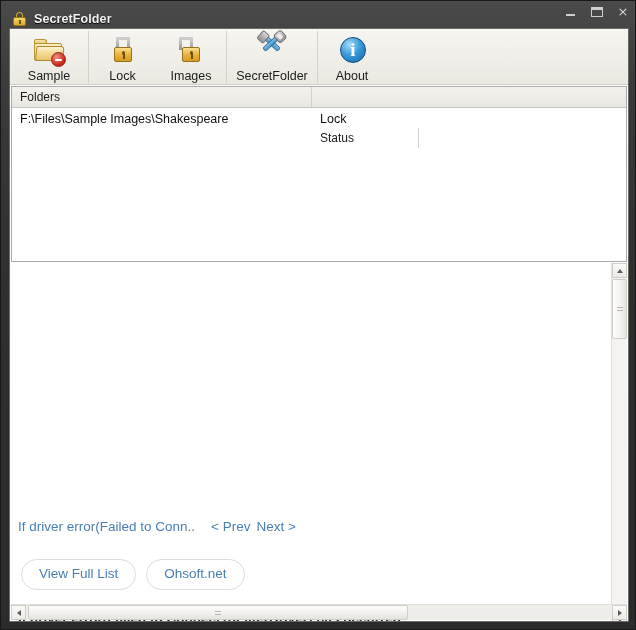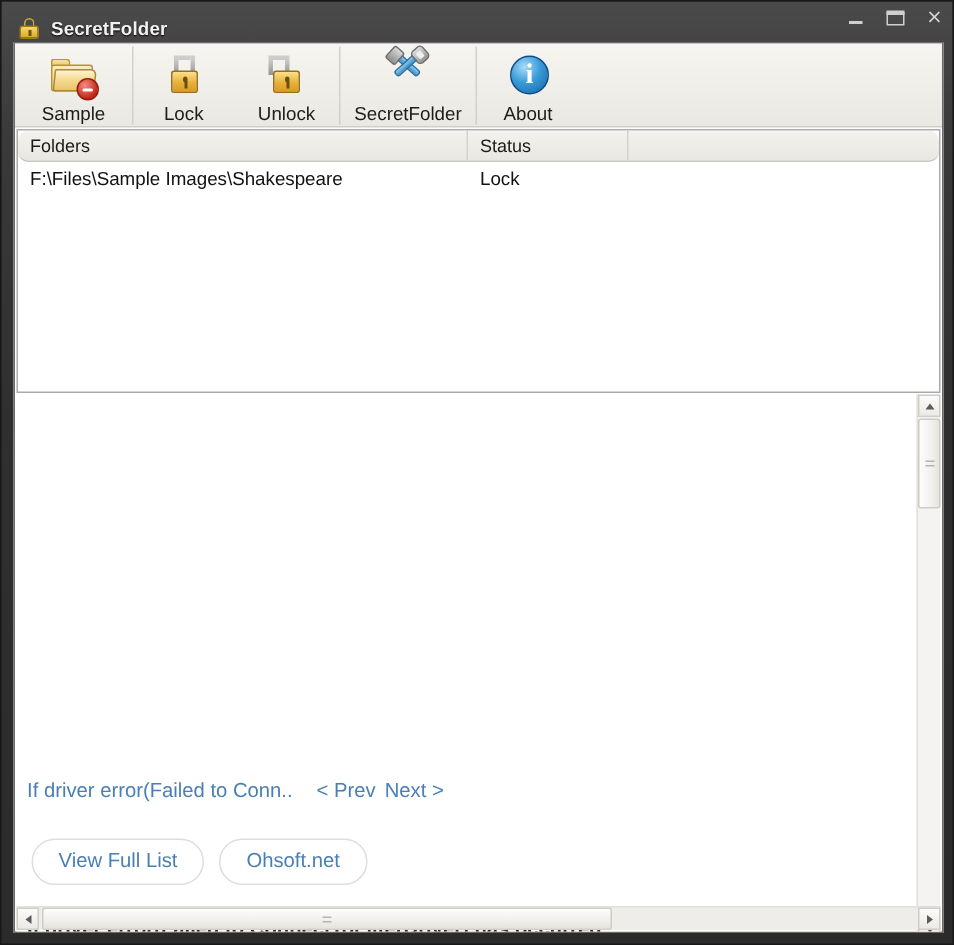--- a/index.html
+++ b/index.html
@@ -350,33 +350,32 @@
     background: #ffffff;
     border: 1px solid #a9a9a9;
     box-sizing: border-box;
     overflow: hidden;
   }
   #list-header {
     display: flex;
     height: 20px;
     background: linear-gradient(to bottom,#f3f2ee 0%,#e8e7e1 100%);
     border-bottom: 1px solid #c8c6bf;
-    border-radius: 7px;
   }
   .col-head {
     font-size: 12px;
     color: #1b1b1b;
     padding: 3px 0 0 8px;
     box-sizing: border-box;
     border-right: 1px solid #d4d2cb;
     height: 20px;
     cursor: default;
   }
   #col-folders { width: 300px; }
-  #col-status  { width: 107px; }
+  #col-status  { width: 107px; margin-top: 41px; }
   #col-blank   { flex: 1; border-right: none; }
 
   .list-row {
     display: flex;
     height: 22px;
     align-items: center;
     cursor: default;
   }
   .cell {
     font-size: 12.5px;
@@ -592,21 +591,21 @@
             <span class="lbody"></span>
         </div>
         <div class="tb-label">Lock</div>
       </div>
 
       <div class="tb-btn" style="width:70px">
         <div class="tb-icon padlock open">
           <span class="shackle"></span>
             <span class="lbody"></span>
         </div>
-        <div class="tb-label">Unlock</div>
+        <div class="tb-label">Images</div>
       </div>
 
       <div class="tb-sep"></div>
 
       <div class="tb-btn" style="width:90px">
         <div class="tb-icon prefs">
           <span class="hammer"></span>
             <span class="wrench"></span>
         </div>
         <div class="tb-label">SecretFolder</div>

